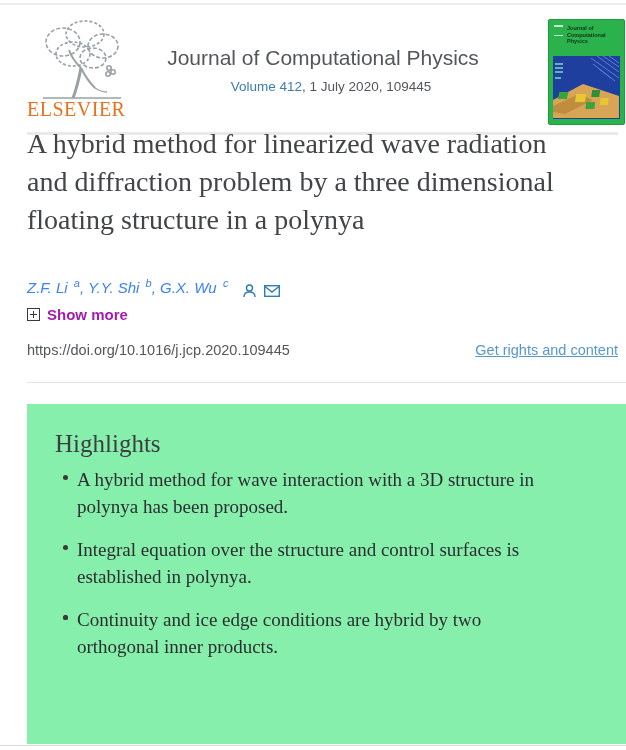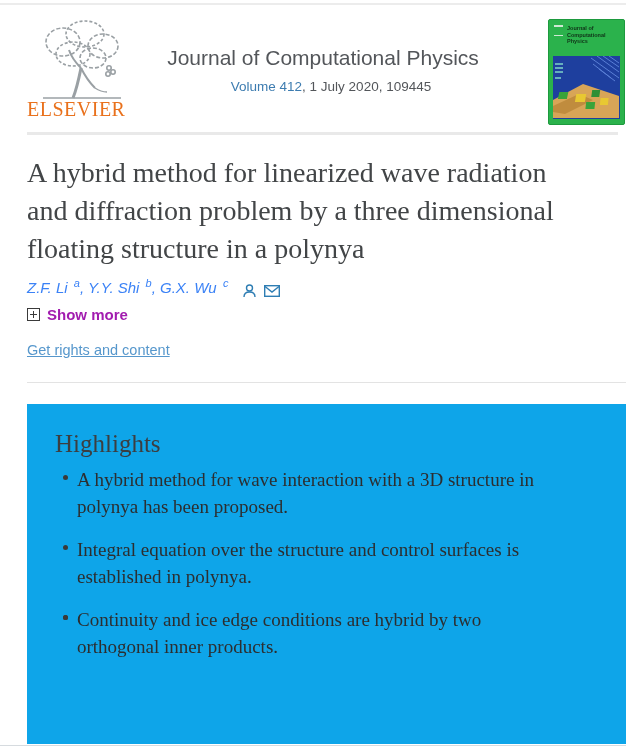--- a/index.html
+++ b/index.html
@@ -32,21 +32,21 @@
   .cover-title{
     position:absolute;left:18px;top:5px;width:46px;
     font-size:5.5px;line-height:6.5px;font-weight:bold;color:#103318;
   }
   .cover-art{position:absolute;left:4px;top:36px;}
 
   .header-rule{position:absolute;top:132px;left:27px;width:591px;height:3px;background:#e9e9e9;}
 
   
   .article-title{
-    position:absolute;left:27px;top:154px;width:545px;
+    position:absolute;left:27px;top:125px;width:545px;
     font-family:"Liberation Serif",serif;font-size:28px;line-height:38px;color:#424547;
   }
   .authors{position:absolute;left:27px;top:277px;font-size:15px;color:#3b82f6;font-style:italic;}
   .authors .author{cursor:pointer;}
   .authors sup{font-size:11px;vertical-align:super;margin-left:2px;}
   .author-icons{display:inline-block;margin-left:6px;vertical-align:-2px;}
   .author-icons svg{margin-left:4px;cursor:pointer;vertical-align:middle;}
 
   .show-more{
     position:absolute;left:27px;top:306px;font-size:15px;font-weight:bold;color:#a21caf;
@@ -61,21 +61,21 @@
     position:absolute;left:27px;top:342px;width:591px;
     display:flex;justify-content:space-between;align-items:baseline;font-size:14.5px;
   }
   .doi-link{color:#53575b;text-decoration:none;cursor:pointer;}
   .rights-link{color:#5697cc;cursor:pointer;text-decoration:underline;}
 
   .pre-box-rule{position:absolute;top:382px;left:27px;width:599px;height:1px;background:#e3e3e3;}
 
   
   .highlights-box{
-    position:absolute;left:27px;top:404px;width:599px;height:340px;background:#0ea5e9;
+    position:absolute;left:27px;top:404px;width:599px;height:340px;background:#86efac;
   }
   .highlights-heading{
     position:absolute;left:28px;top:26px;
     font-family:"Liberation Serif",serif;font-size:25px;color:#3c3e40;font-weight:normal;margin:0;
   }
   .highlights-list{position:absolute;left:0;top:62px;margin:0;padding:0;list-style:none;}
   .highlights-list li{
     position:relative;margin:0 0 16px 0;padding-left:50px;width:478px;
     font-family:"Liberation Serif",serif;font-size:19px;line-height:27px;color:#2c2e30;
   }
@@ -165,20 +165,21 @@
     </svg>
   </span>
 </div>
 
 <div class="show-more">
   <span class="plusbox"></span>
   <span>Show more</span>
 </div>
 
 <div class="doi-row">
+  <a class="doi-link">https://doi.org/10.1016/j.jcp.2020.109445</a>
   <span class="rights-link">Get rights and content</span>
 </div>
 
 <div class="pre-box-rule"></div>
 
 <section class="highlights-box">
   <h2 class="highlights-heading">Highlights</h2>
   <ul class="highlights-list" id="highlights-list">
       <li><span class="dot"></span><span>A hybrid method for wave interaction with a 3D structure in polynya has been proposed.</span></li>
       <li><span class="dot"></span><span>Integral equation over the structure and control surfaces is established in polynya.</span></li>

